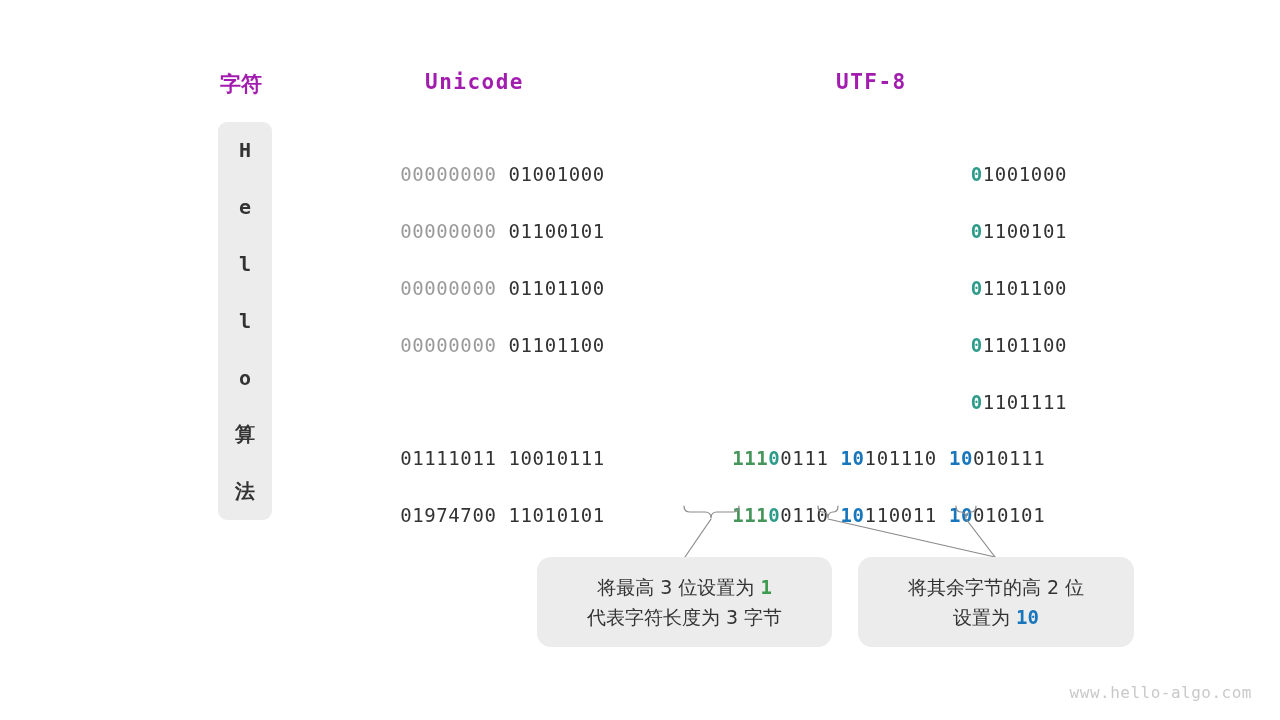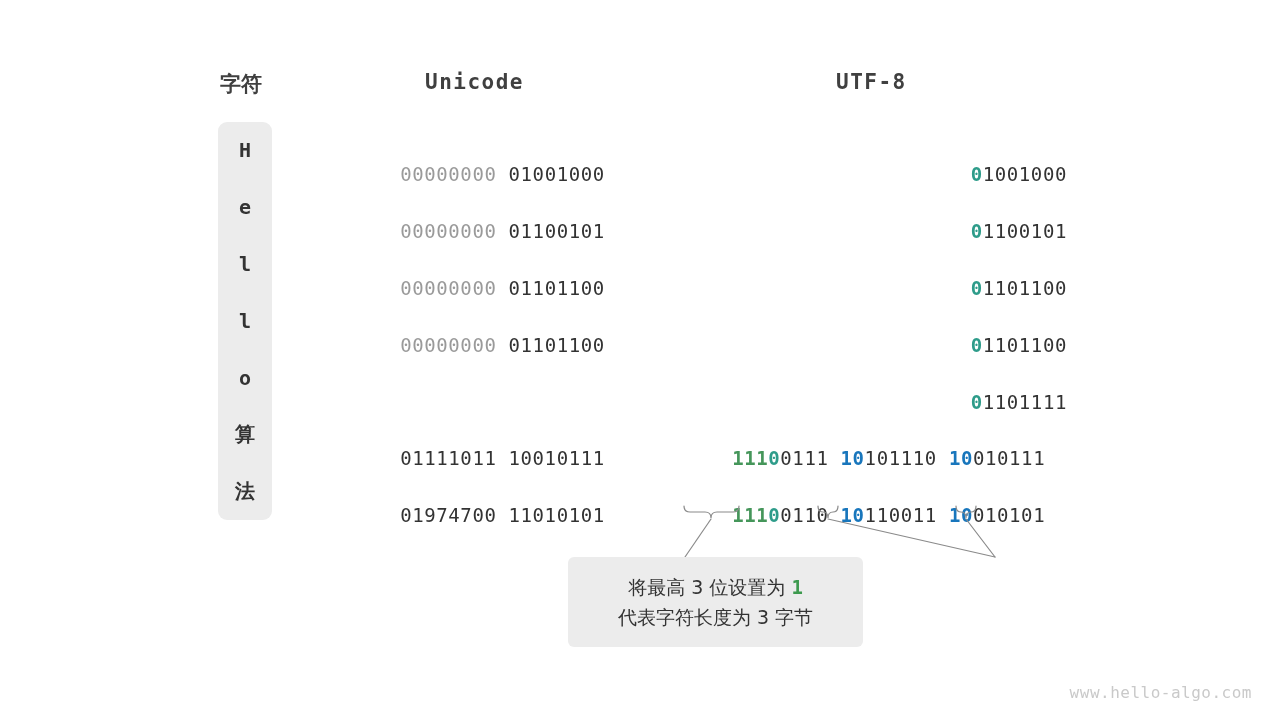--- a/index.html
+++ b/index.html
@@ -20,21 +20,21 @@
     width: 1280px;
     height: 720px;
   }
 
   
   .col-header {
     position: absolute;
     font-family: "DejaVu Sans Mono", "Liberation Mono", monospace;
     font-weight: bold;
     font-size: 21px;
-    color: #404040;
+    color: #a21caf;
     white-space: nowrap;
     text-align: center;
   }
   #hdr-char  { left: 220px; top: 70px; }
   #hdr-uni   { left: 425px; top: 70px; letter-spacing: 1.5px; }
   #hdr-utf   { left: 836px; top: 70px; letter-spacing: 1.5px; }
 
   
   #char-box {
     position: absolute;
@@ -76,31 +76,30 @@
   .b-dim   { color: #9a9a9a; }
   .b-dark  { color: #333333; }
   .b-teal  { color: #2e9c8a; font-weight: bold; }
   .b-green { color: #45965a; font-weight: bold; margin-top: 34px; }
   .b-blue  { color: #1876bc; font-weight: bold; }
 
   
   .callout {
     position: absolute;
     background: #ececec;
-    border-radius: 6px;
+    border-radius: 14px;
     box-sizing: border-box;
     display: flex;
     flex-direction: column;
     align-items: center;
     justify-content: center;
     font-family: "DejaVu Sans", "Liberation Sans", sans-serif;
     font-size: 19px;
     color: #333333;
     line-height: 30px;
-    margin-left: 31px;
   }
   #callout-1 { left: 537px; top: 557px; width: 295px; height: 90px; }
   #callout-2 { left: 858px; top: 557px; width: 276px; height: 90px; }
   .callout .ln { white-space: pre; }
   .callout .hl-green { color: #3d9a4e; font-weight: bold; font-family: "DejaVu Sans Mono", "Liberation Mono", monospace; }
   .callout .hl-blue  { color: #1876bc; font-weight: bold; font-family: "DejaVu Sans Mono", "Liberation Mono", monospace; }
 
   
   #connectors {
     position: absolute;
@@ -197,16 +196,20 @@
 
       <path d="M 966 519 L 995 557"></path>
     </g>
   </svg>
 
   <div class="callout" id="callout-1">
     <div class="ln"><span>将最高 3 位设置为 </span><span class="hl-green">1</span><span></span></div>
     <div class="ln"><span>代表字符长度为 3 字节</span><span class="hl-green"></span><span></span></div>
   </div>
 
+  <div class="callout" id="callout-2">
+    <div class="ln"><span>将其余字节的高 2 位</span><span class="hl-blue"></span><span></span></div>
+    <div class="ln"><span>设置为 </span><span class="hl-blue">10</span><span></span></div>
+  </div>
 
   <div id="watermark">www.hello-algo.com</div>
 
 </div>
 
 </body></html>

